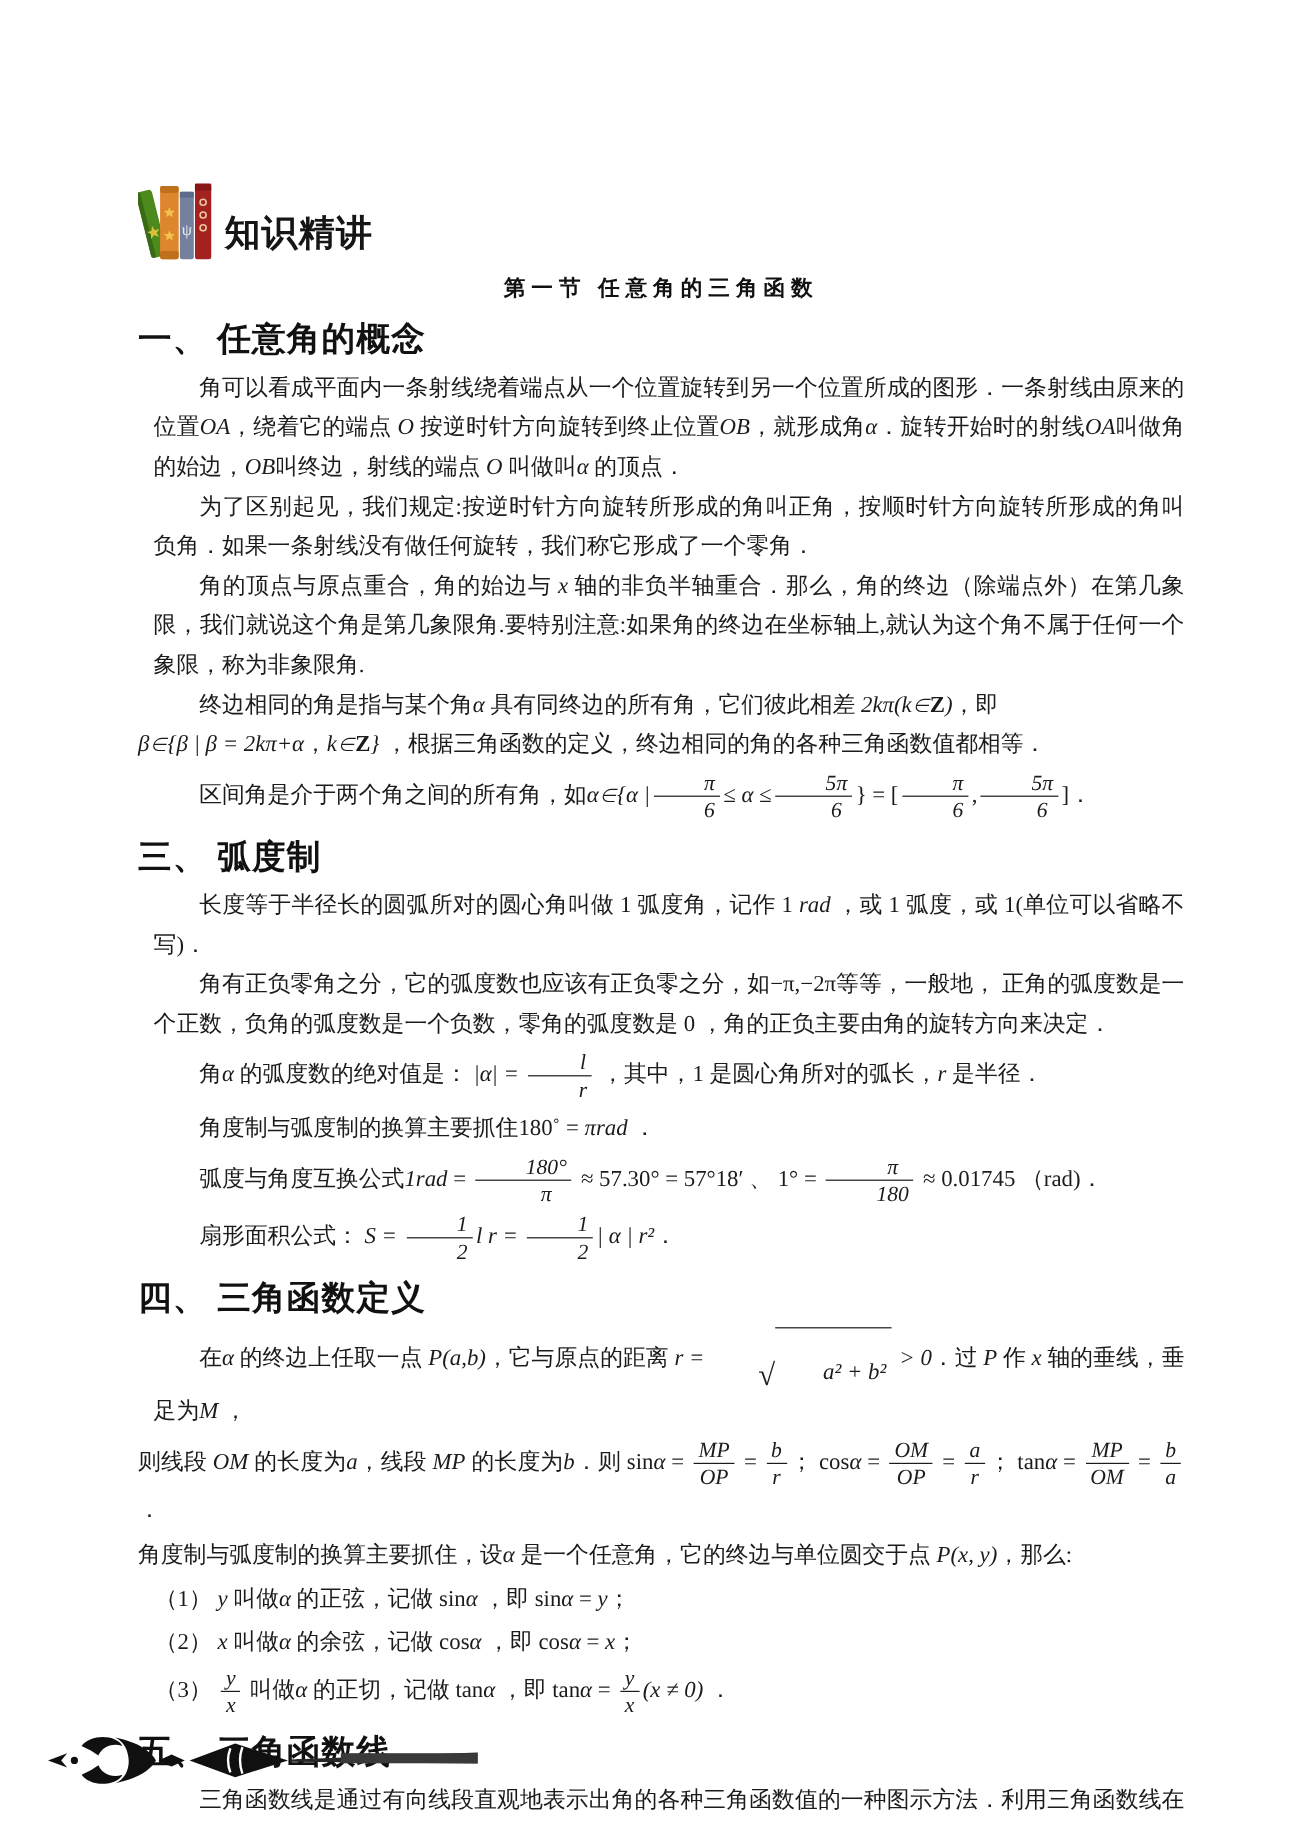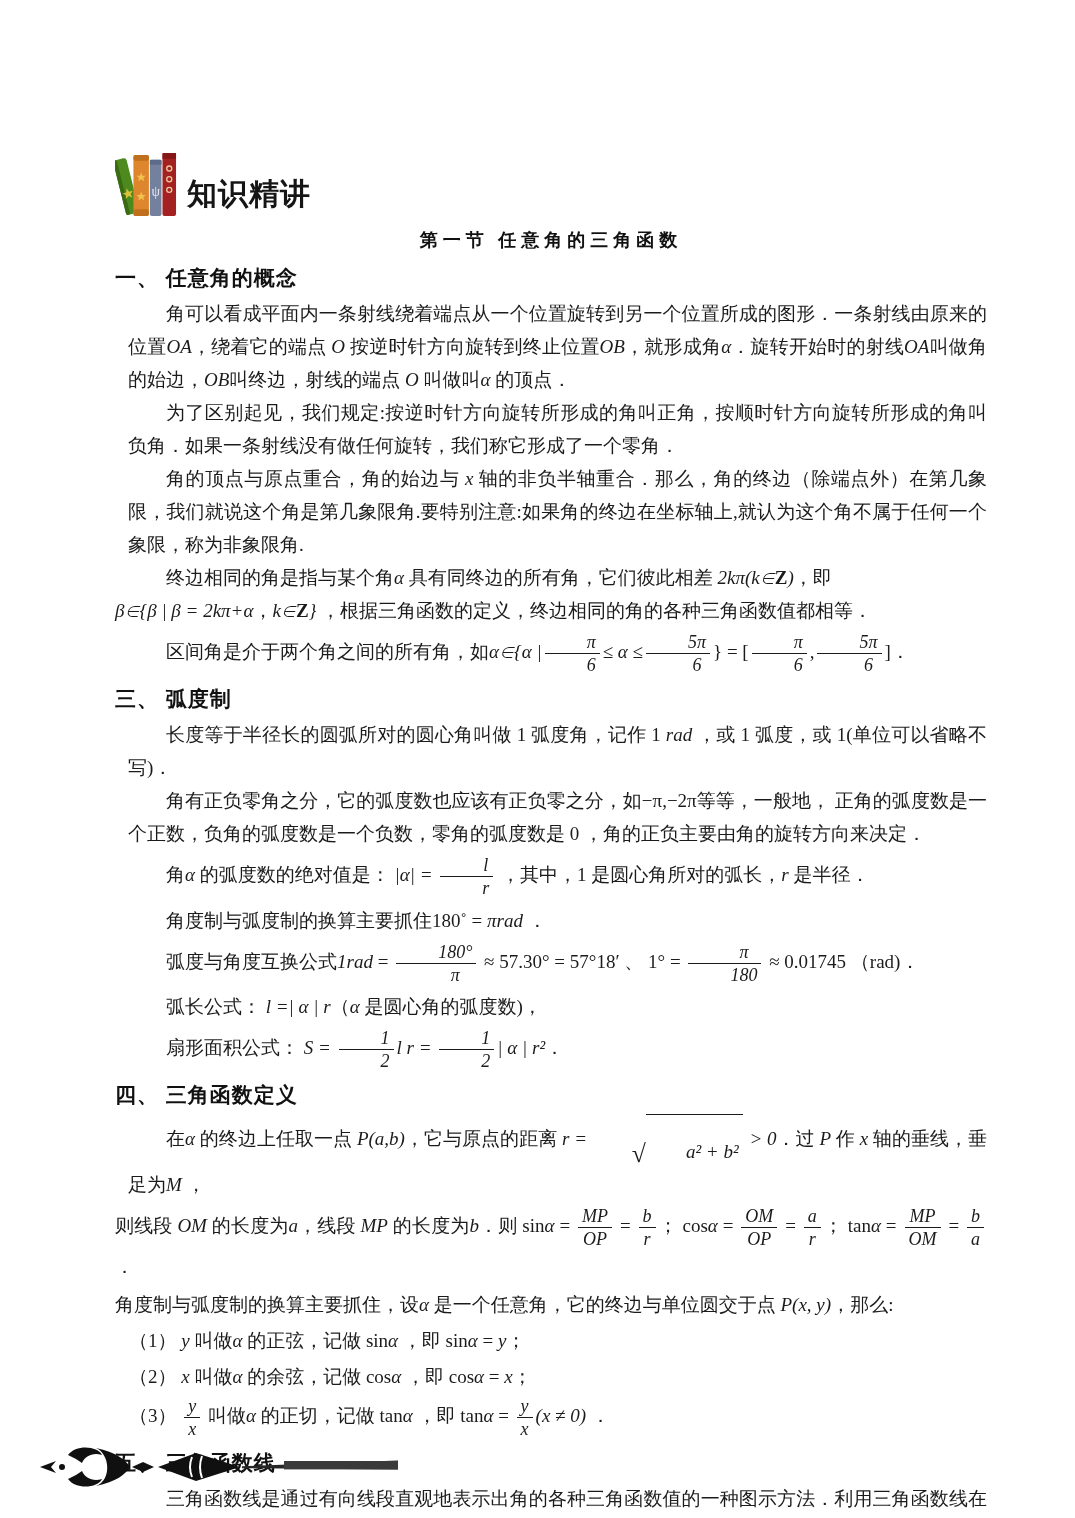--- a/index.html
+++ b/index.html
@@ -19,22 +19,22 @@
     font-weight:bold;font-size:30px;color:#151515;letter-spacing:1px;
     padding-top:14px;
   }
   
   .doc-title{
     text-align:center;font-size:18px;font-weight:bold;
     letter-spacing:5px;margin:4px 0 12px 0;color:#111;
   }
   
   .sec-heading{
-    font-family:Liberation Sans, sans-serif;
-    font-weight:bold;font-size:21px;color:#111;
+    font-family:Liberation Serif, serif;
+    font-weight:bold;font-size:28px;color:#111;
     margin:10px 0 5px 0;letter-spacing:1px;
   }
   .para{
     font-size:19px;line-height:33px;margin:0;
     text-align:justify;
   }
   .para.formula{margin:5px 0;}
   .para.indent{text-indent:2em;margin-left:13px;}
   .para.list-item{padding-left:14px;margin:3px 0;}
   .cn{font-style:normal;}
@@ -96,21 +96,20 @@
         <div class="para indent"><span class="cn">角的顶点与原点重合，角的始边与 </span><span class="mi">x</span><span class="cn"> 轴的非负半轴重合．那么，角的终边（除端点外）在第几象限，我们就说这个角是第几象限角.要特别注意:如果角的终边在坐标轴上,就认为这个角不属于任何一个象限，称为非象限角.</span></div>
         <div class="para indent"><span class="cn">终边相同的角是指与某个角</span><span class="mi">α</span><span class="cn"> 具有同终边的所有角，它们彼此相差 </span><span class="mi">2kπ(k∈</span><span class="mb">Z</span><span class="mi">)</span><span class="cn">，即</span></div>
         <div class="para"><span class="mi">β∈{β | β = 2kπ+α</span><span class="cn">，</span><span class="mi">k∈</span><span class="mb">Z</span><span class="mi">}</span><span class="cn"> ，根据三角函数的定义，终边相同的角的各种三角函数值都相等．</span></div>
         <div class="para formula indent"><span class="cn">区间角是介于两个角之间的所有角，如</span><span class="mi">α∈{α |</span><span class="frac"><span class="fn">π</span><span class="fd">6</span></span><span class="mi">≤ α ≤</span><span class="frac"><span class="fn">5π</span><span class="fd">6</span></span><span class="mr">} = [</span><span class="frac"><span class="fn">π</span><span class="fd">6</span></span><span class="mr">,</span><span class="frac"><span class="fn">5π</span><span class="fd">6</span></span><span class="mr">]</span><span class="cn">．</span></div>
         <div class="sec-heading">三、 弧度制</div>
         <div class="para indent"><span class="cn">长度等于半径长的圆弧所对的圆心角叫做 1 弧度角，记作 1 </span><span class="mi">rad</span><span class="cn"> ，或 1 弧度，或 1(单位可以省略不写)．</span></div>
         <div class="para indent"><span class="cn">角有正负零角之分，它的弧度数也应该有正负零之分，如</span><span class="mr">−π,−2π</span><span class="cn">等等，一般地， 正角的弧度数是一个正数，负角的弧度数是一个负数，零角的弧度数是 0 ，角的正负主要由角的旋转方向来决定．</span></div>
         <div class="para formula indent"><span class="cn">角</span><span class="mi">α</span><span class="cn"> 的弧度数的绝对值是： </span><span class="mi">|α| = </span><span class="frac"><span class="fn">l</span><span class="fd">r</span></span><span class="cn"> ，其中，1 是圆心角所对的弧长，</span><span class="mi">r</span><span class="cn"> 是半径．</span></div>
         <div class="para indent"><span class="cn">角度制与弧度制的换算主要抓住</span><span class="mr">180˚ = </span><span class="mi">πrad</span><span class="cn"> ．</span></div>
         <div class="para formula indent"><span class="cn">弧度与角度互换公式</span><span class="mi">1rad</span><span class="mr"> = </span><span class="frac"><span class="fn">180°</span><span class="fd">π</span></span><span class="mr"> ≈ 57.30° = 57°18′ </span><span class="cn">、 </span><span class="mr">1° = </span><span class="frac"><span class="fn">π</span><span class="fd">180</span></span><span class="mr"> ≈ 0.01745 </span><span class="cn">（rad)．</span></div>
-        <div class="para indent"><span class="cn">弧长公式： </span><span class="mi">l =| α | r</span><span class="cn">（</span><span class="mi">α</span><span class="cn"> 是圆心角的弧度数)，</span></div>
         <div class="para formula indent"><span class="cn">扇形面积公式： </span><span class="mi">S = </span><span class="frac"><span class="fn">1</span><span class="fd">2</span></span><span class="mi">l r = </span><span class="frac"><span class="fn">1</span><span class="fd">2</span></span><span class="mi">| α | r²</span><span class="cn">．</span></div>
         <div class="sec-heading">四、 三角函数定义</div>
         <div class="para formula indent"><span class="cn">在</span><span class="mi">α</span><span class="cn"> 的终边上任取一点 </span><span class="mi">P(a,b)</span><span class="cn">，它与原点的距离 </span><span class="mi">r = </span><span class="sqrt">
             <span class="rad">√</span>
             <span class="inner">a² + b²</span>
           </span><span class="mi"> &gt; 0</span><span class="cn">．过 </span><span class="mi">P</span><span class="cn"> 作 </span><span class="mi">x</span><span class="cn"> 轴的垂线，垂足为</span><span class="mi">M</span><span class="cn"> ，</span></div>
         <div class="para formula"><span class="cn">则线段 </span><span class="mi">OM</span><span class="cn"> 的长度为</span><span class="mi">a</span><span class="cn">，线段 </span><span class="mi">MP</span><span class="cn"> 的长度为</span><span class="mi">b</span><span class="cn">．则 </span><span class="mr">sin</span><span class="mi">α</span><span class="mr"> = </span><span class="frac"><span class="fn">MP</span><span class="fd">OP</span></span><span class="mr"> = </span><span class="frac"><span class="fn">b</span><span class="fd">r</span></span><span class="cn">； </span><span class="mr">cos</span><span class="mi">α</span><span class="mr"> = </span><span class="frac"><span class="fn">OM</span><span class="fd">OP</span></span><span class="mr"> = </span><span class="frac"><span class="fn">a</span><span class="fd">r</span></span><span class="cn">； </span><span class="mr">tan</span><span class="mi">α</span><span class="mr"> = </span><span class="frac"><span class="fn">MP</span><span class="fd">OM</span></span><span class="mr"> = </span><span class="frac"><span class="fn">b</span><span class="fd">a</span></span><span class="cn">．</span></div>
         <div class="para"><span class="cn">角度制与弧度制的换算主要抓住，设</span><span class="mi">α</span><span class="cn"> 是一个任意角，它的终边与单位圆交于点 </span><span class="mi">P(x, y)</span><span class="cn">，那么:</span></div>
         <div class="para list-item"><span class="cn">（1） </span><span class="mi">y</span><span class="cn"> 叫做</span><span class="mi">α</span><span class="cn"> 的正弦，记做 </span><span class="mr">sin</span><span class="mi">α</span><span class="cn"> ，即 </span><span class="mr">sin</span><span class="mi">α</span><span class="mr"> = </span><span class="mi">y</span><span class="cn">；</span></div>
         <div class="para list-item"><span class="cn">（2） </span><span class="mi">x</span><span class="cn"> 叫做</span><span class="mi">α</span><span class="cn"> 的余弦，记做 </span><span class="mr">cos</span><span class="mi">α</span><span class="cn"> ，即 </span><span class="mr">cos</span><span class="mi">α</span><span class="mr"> = </span><span class="mi">x</span><span class="cn">；</span></div>

